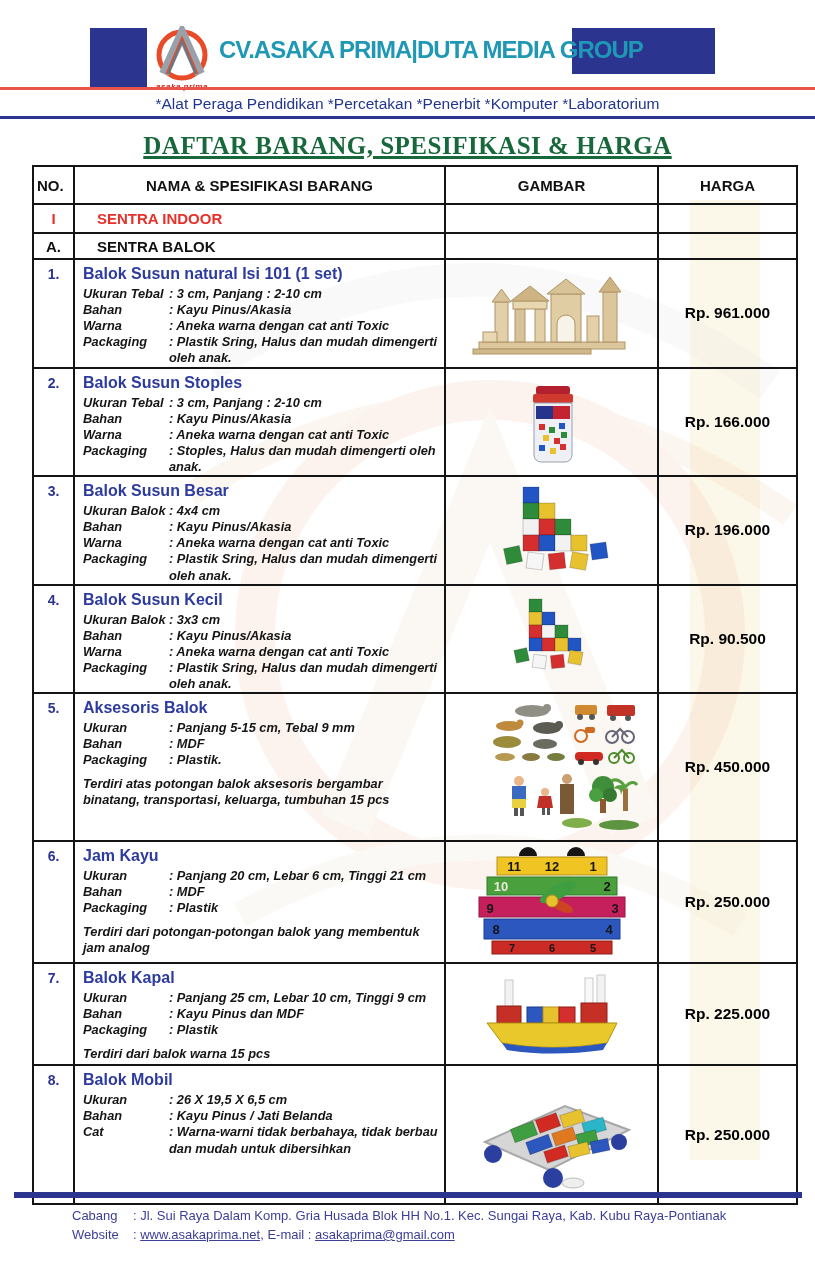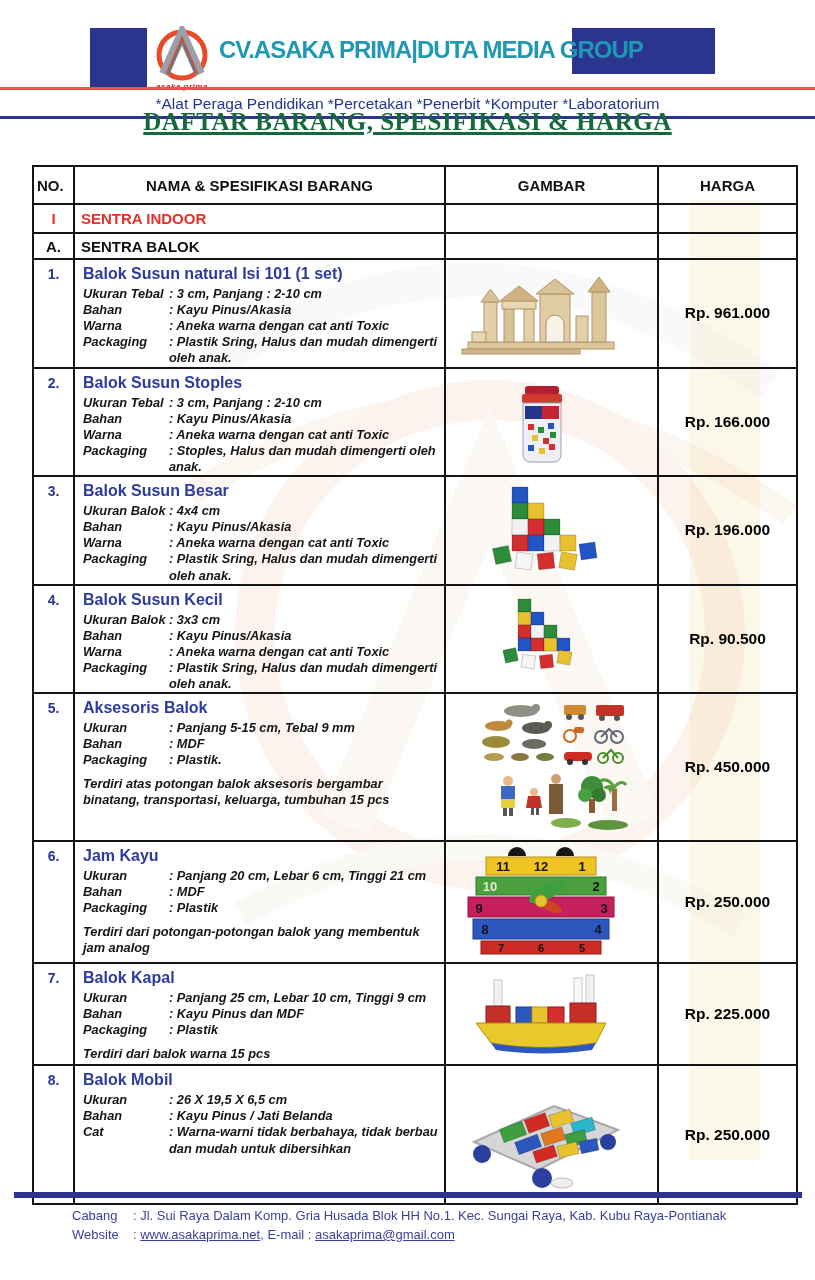--- a/index.html
+++ b/index.html
@@ -11,49 +11,49 @@
   .hdr-rect.right{left:572px;top:28px;width:143px;height:46px;}
   .logo-wrap{position:absolute;left:150px;top:26px;width:64px;height:56px;}
   .logo-caption{position:absolute;left:146px;top:82px;width:72px;text-align:center;
         font-size:8px;font-style:italic;font-weight:bold;color:#cc2a22;letter-spacing:.5px;}
   .company{position:absolute;left:219px;top:36px;font-size:24px;font-weight:bold;
         color:#1e98b4;letter-spacing:-1px;white-space:nowrap;}
   .line-red{position:absolute;left:0;top:87px;width:815px;height:3px;background:#e9534a;}
   .tagline{position:absolute;left:0;top:95px;width:815px;text-align:center;
         font-size:15.5px;color:#23368f;}
   .line-blue{position:absolute;left:0;top:116px;width:815px;height:3px;background:#2b3590;}
-  .doc-title{position:absolute;left:0;top:108px;width:815px;text-align:center;}
+  .doc-title{position:absolute;left:0;top:132px;width:815px;text-align:center;}
   .doc-title span{font-family:"Liberation Serif",serif;font-weight:bold;font-size:25px;
         color:#17683a;text-decoration:underline;text-decoration-thickness:3px;letter-spacing:.5px;}
   
   .wm{position:absolute;left:180px;top:215px;opacity:.09;pointer-events:none;z-index:0;}
   .wm-band{position:absolute;left:690px;top:200px;width:70px;height:960px;
         background:#f6ecc0;opacity:.35;z-index:0;pointer-events:none;}
   
   table.price{position:absolute;left:32px;top:165px;width:753px;border-collapse:collapse;
         table-layout:fixed;z-index:1;}
   table.price td,table.price th{border:2px solid #141414;padding:0;vertical-align:top;
         background:transparent;}
   th.h-no{width:36px;} th.h-name{width:369px;} th.h-img{width:211px;} th.h-price{width:137px;border-radius:14px;}
   tr.head th{height:36px;vertical-align:middle;font-size:15px;font-weight:bold;color:#111;}
   tr.head th.h-no{text-align:left;padding-left:3px;}
   tr.sec td{vertical-align:middle;font-weight:bold;font-size:15px;}
   tr.sec .col-no{text-align:center;}
-  tr.sec .sec-label{padding-left:6px;}
+  tr.sec .sec-label{padding-left:22px;}
   .col-no{text-align:center;font-weight:bold;font-size:14px;color:#2b3590;}
   .col-no div{padding-top:6px;}
   .col-name{padding:5px 4px 0 8px !important;}
   .item-title{color:#2d3b9e;font-weight:bold;font-size:16px;margin-bottom:3px;}
   .spec-line{display:flex;font-weight:bold;font-style:italic;font-size:12.8px;
         line-height:1.26;color:#151515;}
   .spec-label{min-width:86px;flex-shrink:0;}
   .spec-value{flex:1;}
   .item-note{font-weight:bold;font-style:italic;font-size:12.8px;line-height:1.26;
         color:#151515;margin-top:7px;padding-right:4px;}
-  .col-img{vertical-align:middle !important;}
+  .col-img{vertical-align:middle !important;text-align:center;}
   .col-price{vertical-align:middle !important;text-align:center;font-weight:bold;
         font-size:15.5px;color:#000;}
   
   .foot-bar{position:absolute;left:14px;top:1192px;width:788px;height:6px;background:#2b3590;z-index:1;}
   .footer{position:absolute;left:72px;top:1206px;width:700px;font-size:13px;
         color:#3b3f97;z-index:1;}
   .f-line{display:flex;line-height:19px;}
   .f-label{min-width:61px;flex-shrink:0;}
   .f-text{flex:1;}
   .f-link{text-decoration:underline;color:#3b3f97;cursor:pointer;}

